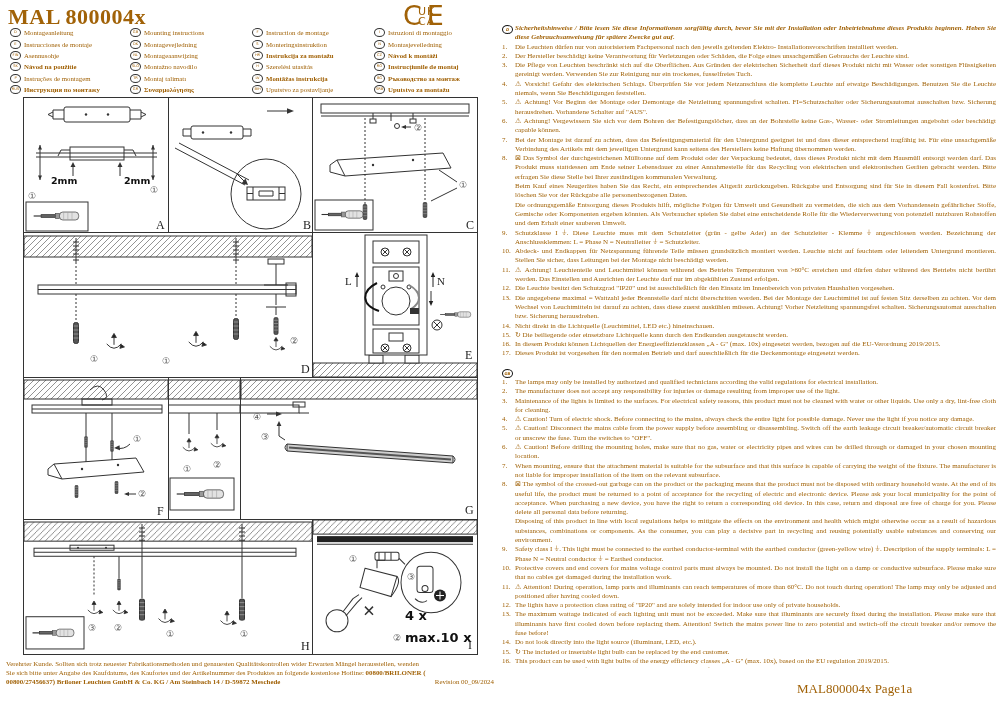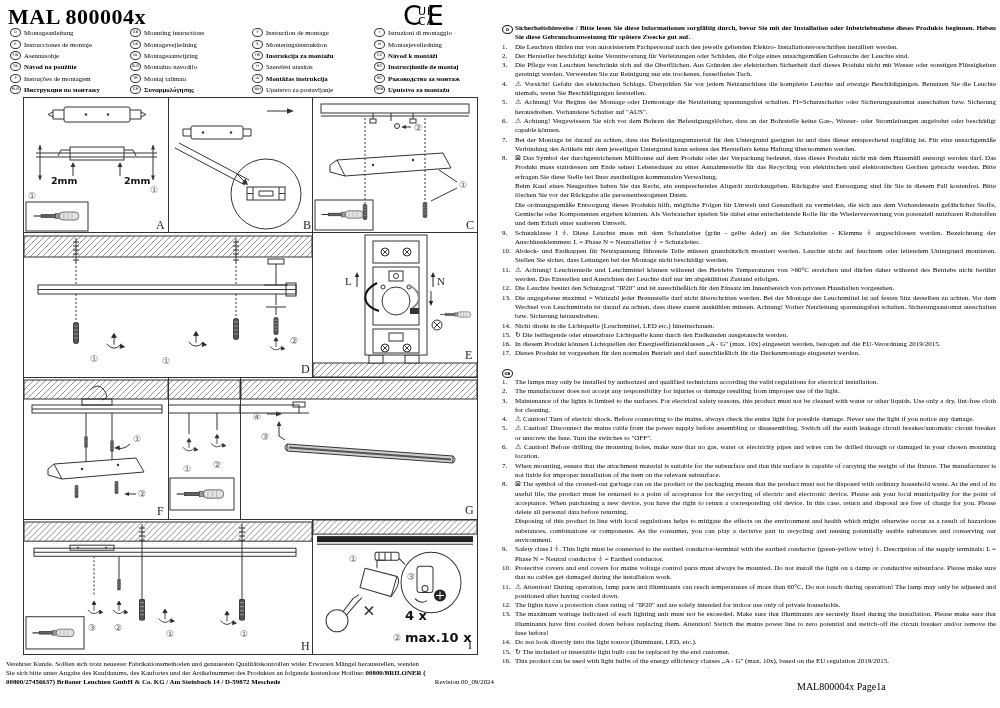--- a/index.html
+++ b/index.html
@@ -1,16 +1,16 @@
 <!DOCTYPE html>
 <html><head>
 <meta charset="utf-8">
 <style>
   html,body{margin:0;padding:0;background:#e8e8e8;}
-  .page{position:relative;width:1000px;height:708px;background:#ffffff;color:#000000;
+  .page{position:relative;width:1000px;height:708px;background:#ffffff;color:#a16207;
         font-family:"Liberation Serif",serif;overflow:hidden;}
   
   .title{position:absolute;left:8px;top:4px;font-size:22px;font-weight:bold;letter-spacing:.5px;}
   .ce{position:absolute;left:359px;top:0px;font-family:"DejaVu Sans",sans-serif;font-size:27px;letter-spacing:5px;margin-left:44px;}
   .ukca{position:absolute;left:418px;top:7px;font-family:"DejaVu Sans",sans-serif;font-weight:normal;
         font-size:11px;line-height:9.5px;letter-spacing:1px;}
   
   .langs{position:absolute;left:10px;top:27px;width:478px;display:grid;
          grid-template-rows:repeat(6,11.4px);grid-template-columns:120px 122px 122px 114px;
          grid-auto-flow:column;font-size:6.8px;}
@@ -29,31 +29,31 @@
   svg .num{font-size:9px;fill:#555;font-family:"DejaVu Sans",sans-serif;}
   svg .plb{font-size:12px;}
   svg .dim{font-family:"DejaVu Sans",sans-serif;font-weight:bold;font-size:9.5px;fill:#111;}
   svg .big{font-family:"DejaVu Sans",sans-serif;font-weight:bold;font-size:13px;fill:#111;}
   svg .ln{font-size:11px;}
   .ln-arrow{stroke:#222;}
   
   .sec{position:absolute;left:502px;width:494px;font-size:7px;line-height:9.3px;text-align:justify;overflow:hidden;}
   .sec-de{top:24px;height:341px;}
   .sec-en{top:368px;height:300px;}
-  .sec-head{font-weight:bold;display:flex;gap:2px;}
+  .sec-head{font-weight:bold;display:flex;gap:2px;font-style:italic;}
   .sec-head .scode{flex:none;margin-top:1px;display:inline-block;width:9px;height:7px;border:0.8px solid #111;
         border-radius:50%;font-size:3.8px;line-height:7px;text-align:center;font-weight:bold;
         font-family:"DejaVu Sans",sans-serif;}
   .item{display:flex;}
   .item-num{flex:none;width:13px;}
   .item-text{flex:1;white-space:pre-line;}
   
   .foot-left{position:absolute;left:6px;top:659px;width:488px;font-size:6.9px;line-height:9px;text-align:justify;}
   .foot-line3{display:flex;justify-content:space-between;}
-  .foot-right{position:absolute;left:797px;top:681px;font-size:10px;}
+  .foot-right{position:absolute;left:797px;top:681px;font-size:13px;}
   .hidden-defs{position:absolute;width:0;height:0;overflow:hidden;}
 </style>
 </head>
 <body>
 
 <div class="page">
 
   <svg class="hidden-defs" aria-hidden="true">
     <defs>
       <pattern id="hx" width="6" height="6" patternUnits="userSpaceOnUse">

